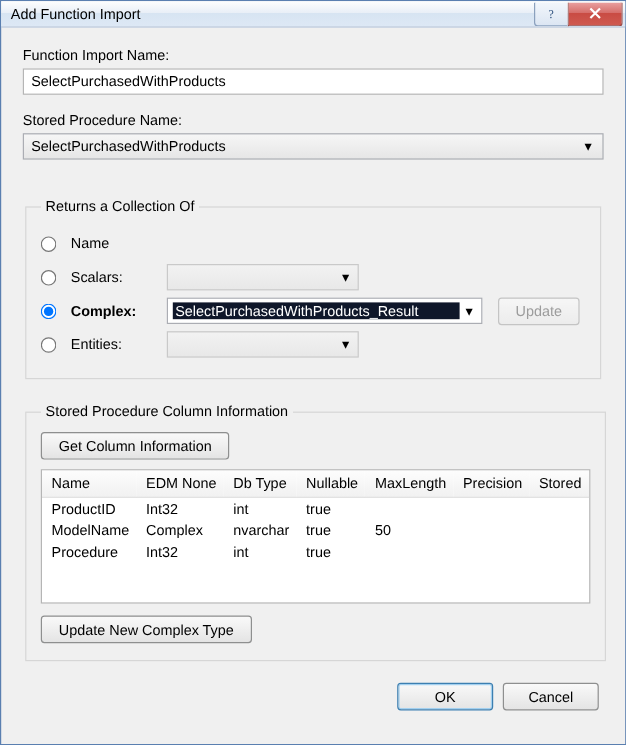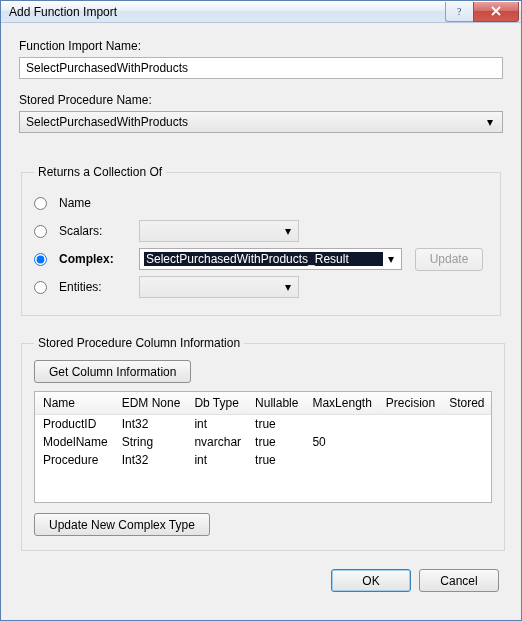--- a/index.html
+++ b/index.html
@@ -270,21 +270,21 @@
               <td>ProductID</td>
               <td>Int32</td>
               <td>int</td>
               <td>true</td>
               <td></td>
               <td></td>
               <td></td>
             </tr>
             <tr>
               <td>ModelName</td>
-              <td>String</td>
+              <td>Complex</td>
               <td>nvarchar</td>
               <td>true</td>
               <td>50</td>
               <td></td>
               <td></td>
             </tr>
             <tr>
               <td>Procedure</td>
               <td>Int32</td>
               <td>int</td>

